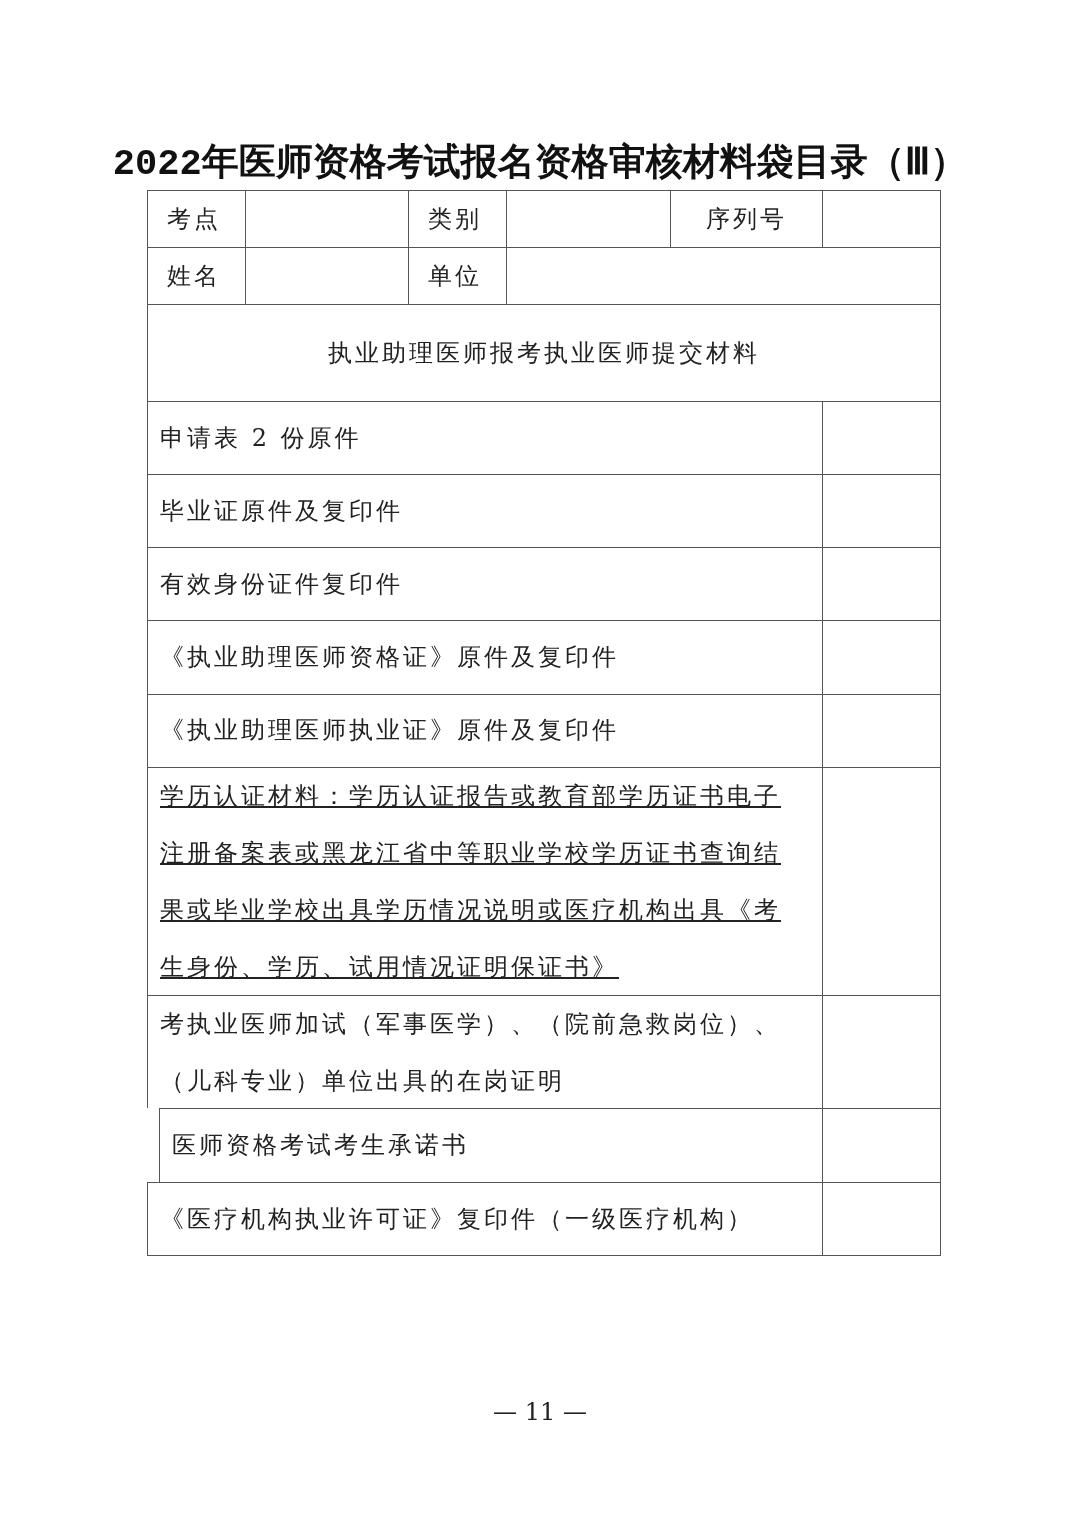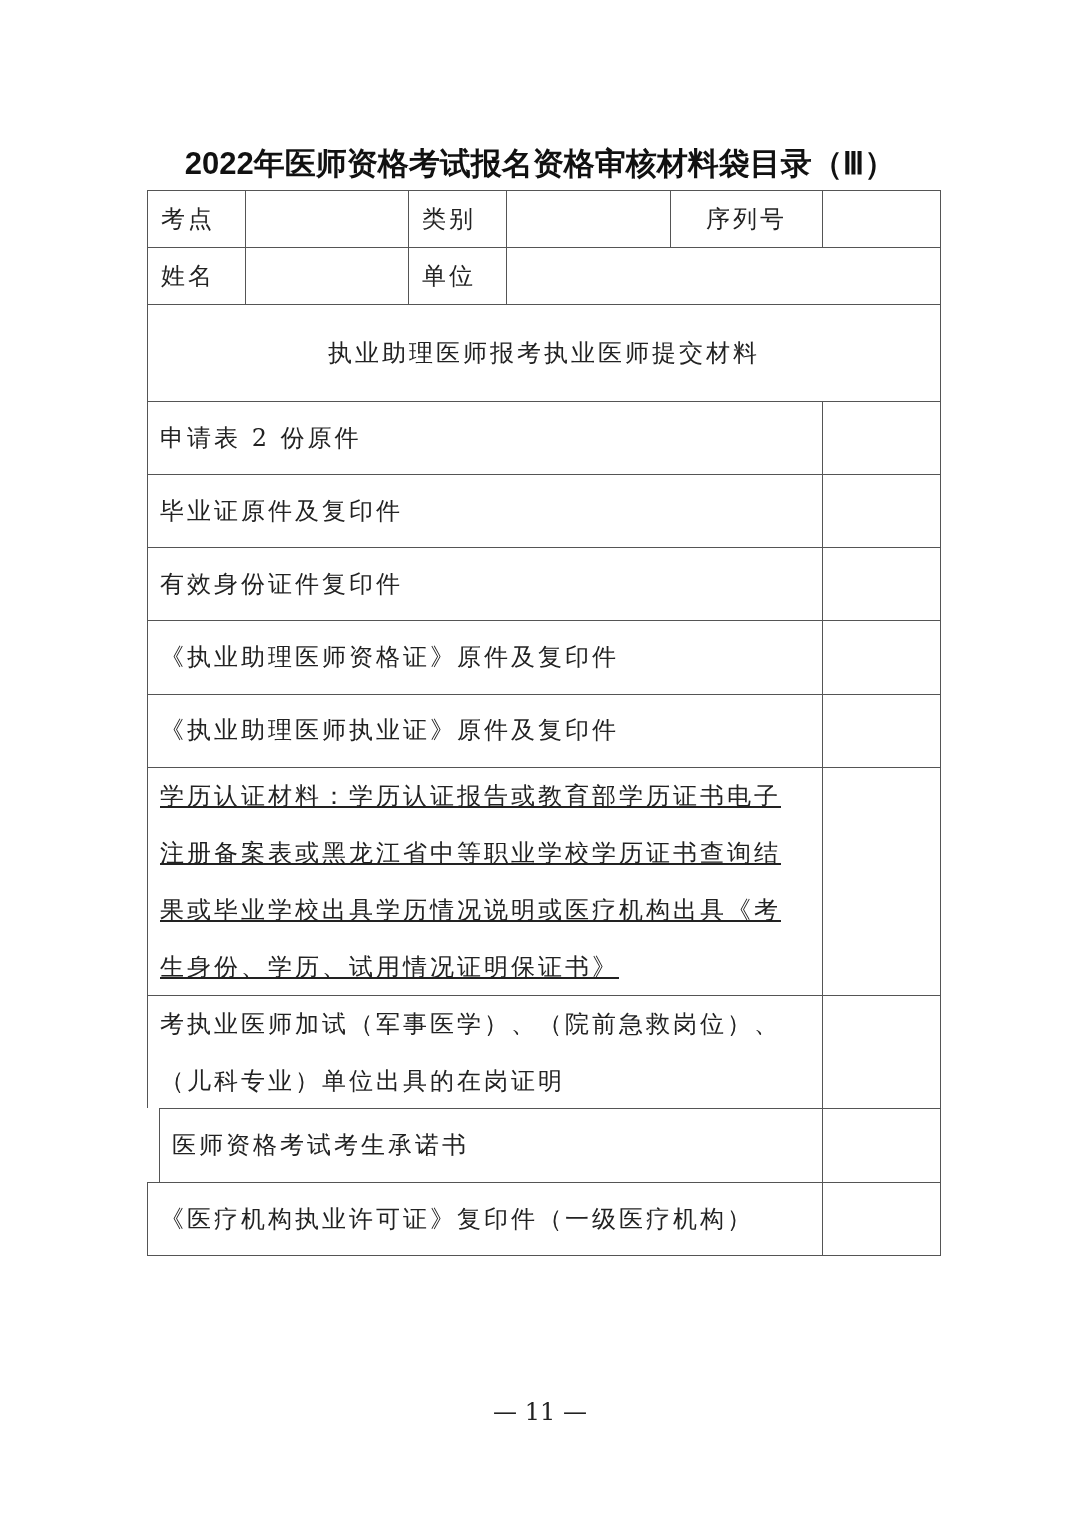--- a/index.html
+++ b/index.html
@@ -15,23 +15,23 @@
       font-family: "DejaVu Serif", "Liberation Serif", serif;
       color: #1a1a1a;
     }
     .title {
       position: absolute;
       left: 0;
       width: 1080px;
       top: 140px;
       height: 48px;
       text-align: center;
-      font-family: Liberation Sans, sans-serif;
+      font-family: Liberation Mono, monospace;
       font-weight: bold;
-      font-size: 31px;
+      font-size: 37px;
       letter-spacing: 0px;
       line-height: 48px;
       color: #111;
     }
     .form {
       position: absolute;
       left: 147px;
       top: 190px;
       width: 794px;
       height: 1066px;
@@ -43,21 +43,21 @@
       border-top: 1px solid #555;
       font-size: 24px;
       letter-spacing: 3px;
       color: #222;
     }
     .right-edge { border-right: 1px solid #555; }
     .bottom-edge { border-bottom: 1px solid #555; }
     .label {
       display: flex;
       align-items: center;
-      padding-left: 13px;
+      padding-left: 19px;
       font-family: Liberation Serif, serif;
     }
     .label-center {
       display: flex;
       align-items: center;
       justify-content: center;
     }
     .item {
       display: flex;
       align-items: center;

